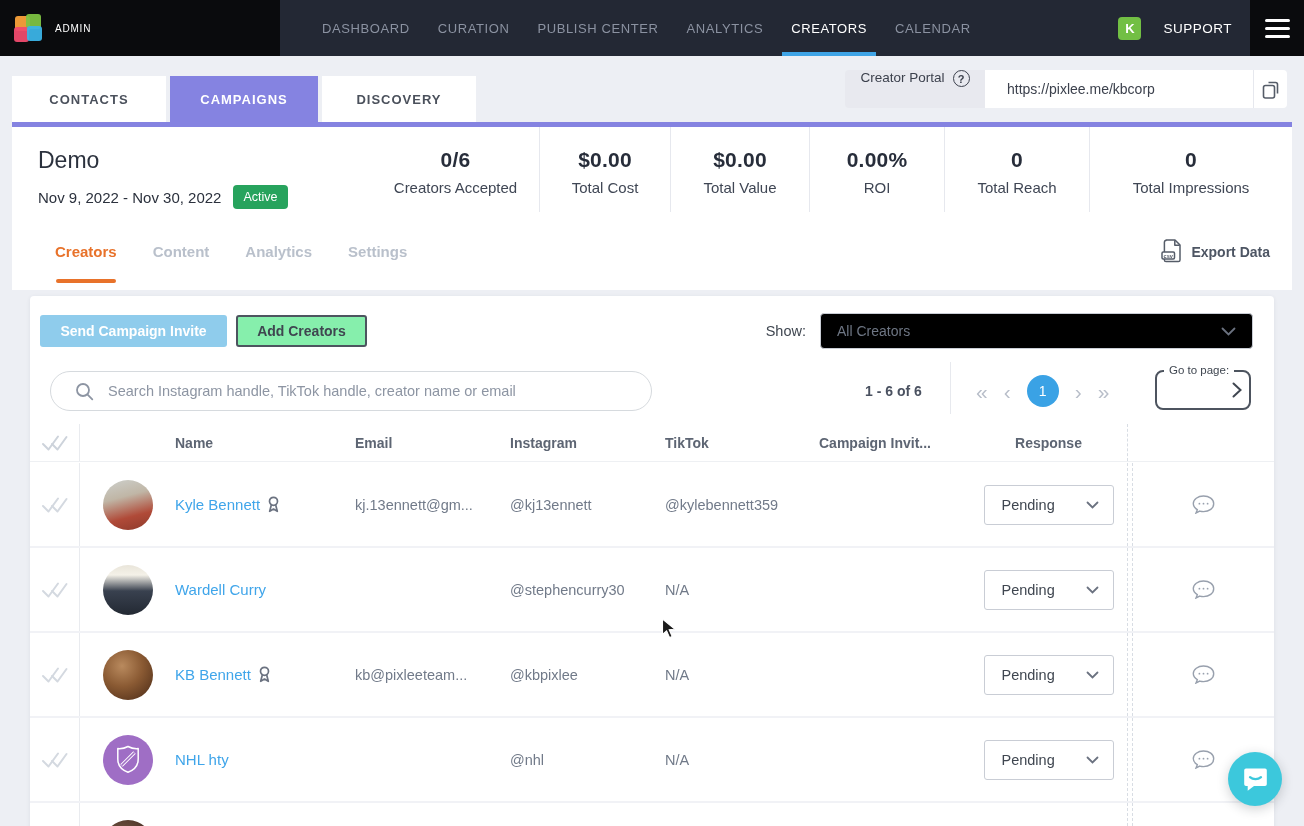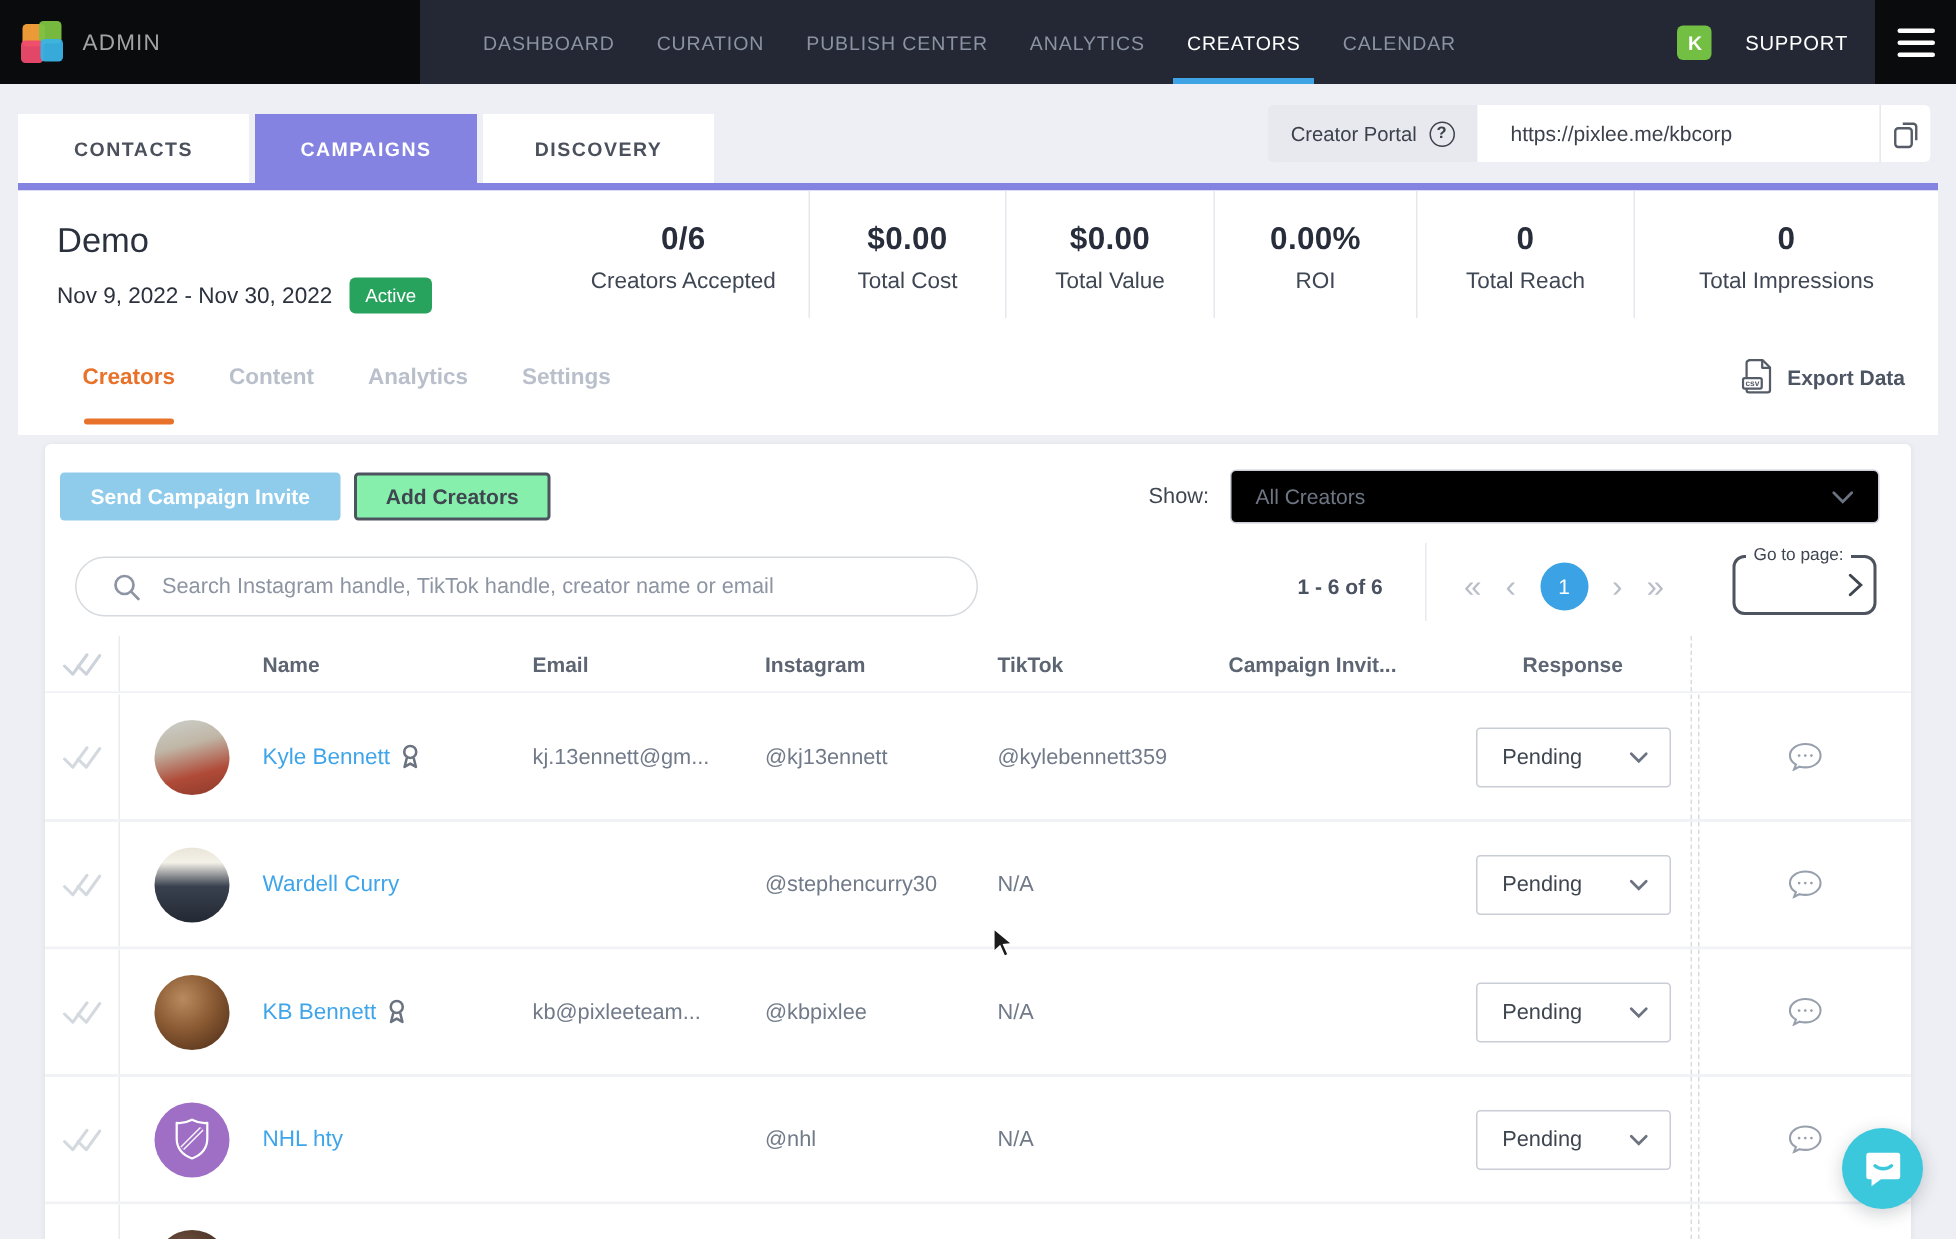--- a/index.html
+++ b/index.html
@@ -10,38 +10,38 @@
 
   
   .topnav { position:absolute; top:0; left:0; width:100%; height:56px; background:#232834; display:flex; align-items:stretch; }
   .brand { width:280px; background:#0a0b0d; display:flex; align-items:center; gap:13px; padding-left:14px; }
   .logo { position:relative; width:28px; height:28px; flex:0 0 auto; }
   .logo i { position:absolute; width:15px; height:15px; border-radius:3px; opacity:.95; }
   .logo .sq1 { left:1px;  top:2px;  background:#f9a13a; }
   .logo .sq2 { left:12px; top:0px;  background:#7dc242; }
   .logo .sq3 { left:0px;  top:13px; background:#ef4b6e; }
   .logo .sq4 { left:13px; top:12px; background:#3bb3e6; }
-  .brand-label { color:#a3a3a3; font-size:15px; letter-spacing:.8px; }
+  .brand-label { color:#ffffff; font-size:10px; letter-spacing:.8px; }
   .nav-items { display:flex; align-items:stretch; gap:28px; padding-left:42px; }
   .nav-item { position:relative; display:flex; align-items:center; color:#8b92a1; font-size:13px; letter-spacing:.6px; cursor:pointer; text-decoration:none; }
   .nav-item.active { color:#ffffff; }
   .nav-item.active::after { content:""; position:absolute; left:-9px; right:-9px; bottom:0; height:4px; background:#3fa4e6; }
   .nav-right { margin-left:auto; display:flex; align-items:center; gap:22px; padding-right:18px; }
   .k-avatar { width:23px; height:23px; border-radius:4px; background:#72bf44; color:#fff; font-size:13px; font-weight:700; display:flex; align-items:center; justify-content:center; cursor:pointer; }
   .support { color:#ffffff; font-size:13.5px; letter-spacing:.5px; cursor:pointer; text-decoration:none; }
   .hamburger-wrap { width:54px; background:#0a0b0d; display:flex; flex-direction:column; align-items:center; justify-content:center; gap:5px; cursor:pointer; }
   .hamburger-wrap i { display:block; width:25px; height:3px; border-radius:2px; background:#fff; }
 
   
   .portal-tabs { position:absolute; left:12px; top:76px; display:flex; gap:4px; }
   .ptab { height:46px; width:154px; display:flex; align-items:center; justify-content:center; background:#ffffff; color:#4b515c; font-size:13px; font-weight:700; letter-spacing:1px; cursor:pointer; }
   .ptab.active { background:#8583e1; color:#ffffff; width:148px; }
   .purple-bar { position:absolute; left:12px; right:12px; top:122px; height:5px; background:#8583e1; }
   .portal-group { position:absolute; left:845px; top:70px; height:38px; display:flex; align-items:stretch; border-radius:4px; overflow:hidden; }
-  .pg-label { background:#e8e9ef; display:flex; align-items:center; justify-content:center; gap:8px; width:140px; font-size:13.5px; color:#3c414d; }
+  .pg-label { background:#e8e9ef; display:flex; align-items:flex-start; justify-content:center; gap:8px; width:140px; font-size:13.5px; color:#3c414d; }
   .q-icon { width:17px; height:17px; border:1.5px solid #3c414d; border-radius:50%; font-size:11px; font-weight:700; color:#3c414d; display:flex; align-items:center; justify-content:center; }
   .pg-url { width:268px; background:#ffffff; display:flex; align-items:center; padding-left:22px; font-size:14px; color:#3c414d; cursor:text; }
   .pg-copy { width:34px; background:#ffffff; border-left:1px solid #e6e8ee; display:flex; align-items:center; justify-content:center; cursor:pointer; }
 
   
   .white-head { position:absolute; top:127px; left:12px; width:1280px; height:163px; background:#ffffff; }
   .camp-info { position:absolute; left:26px; top:20px; }
   .camp-name { font-size:23px; font-weight:500; color:#2b313d; }
   .camp-dates { margin-top:11px; display:flex; align-items:center; gap:12px; font-size:15px; color:#2b313d; }
   .status-badge { background:#27a35d; color:#fff; font-size:12.5px; padding:5px 10px; border-radius:4px; }

